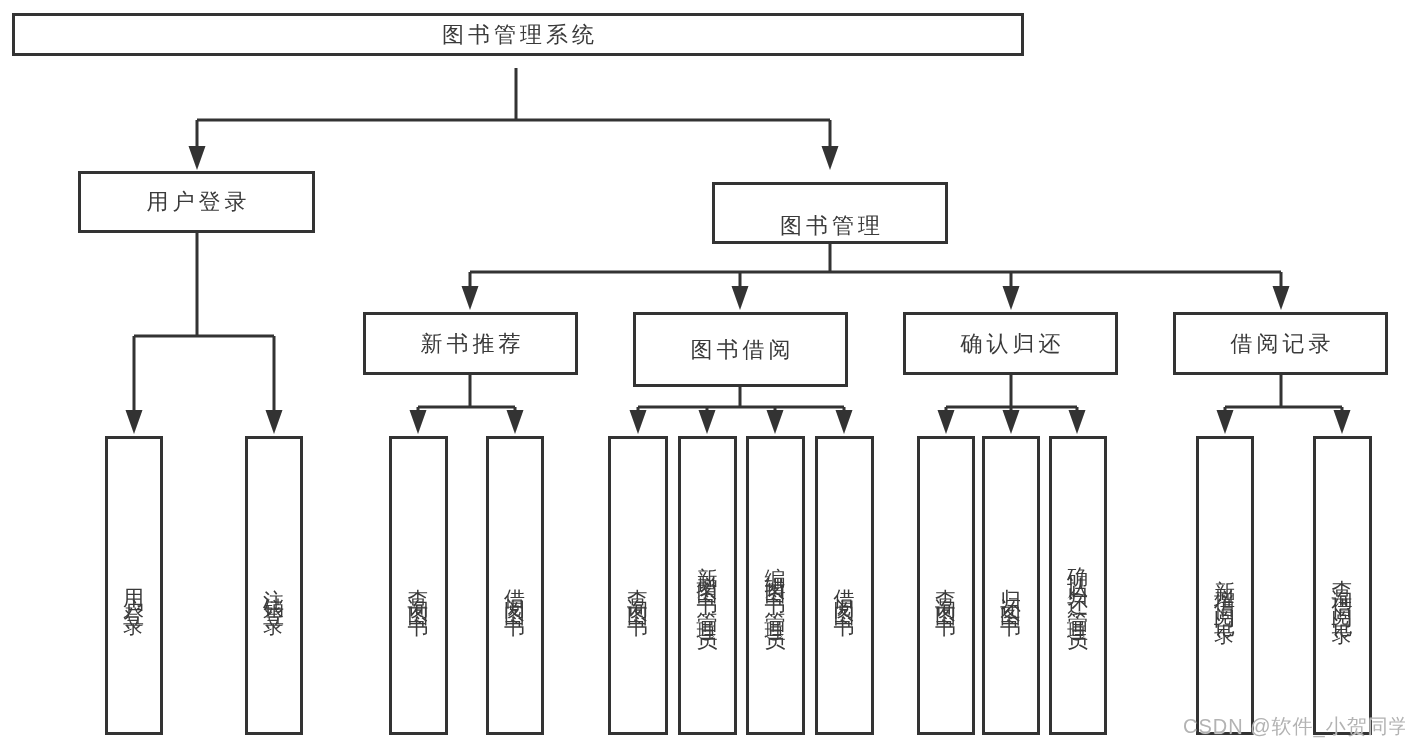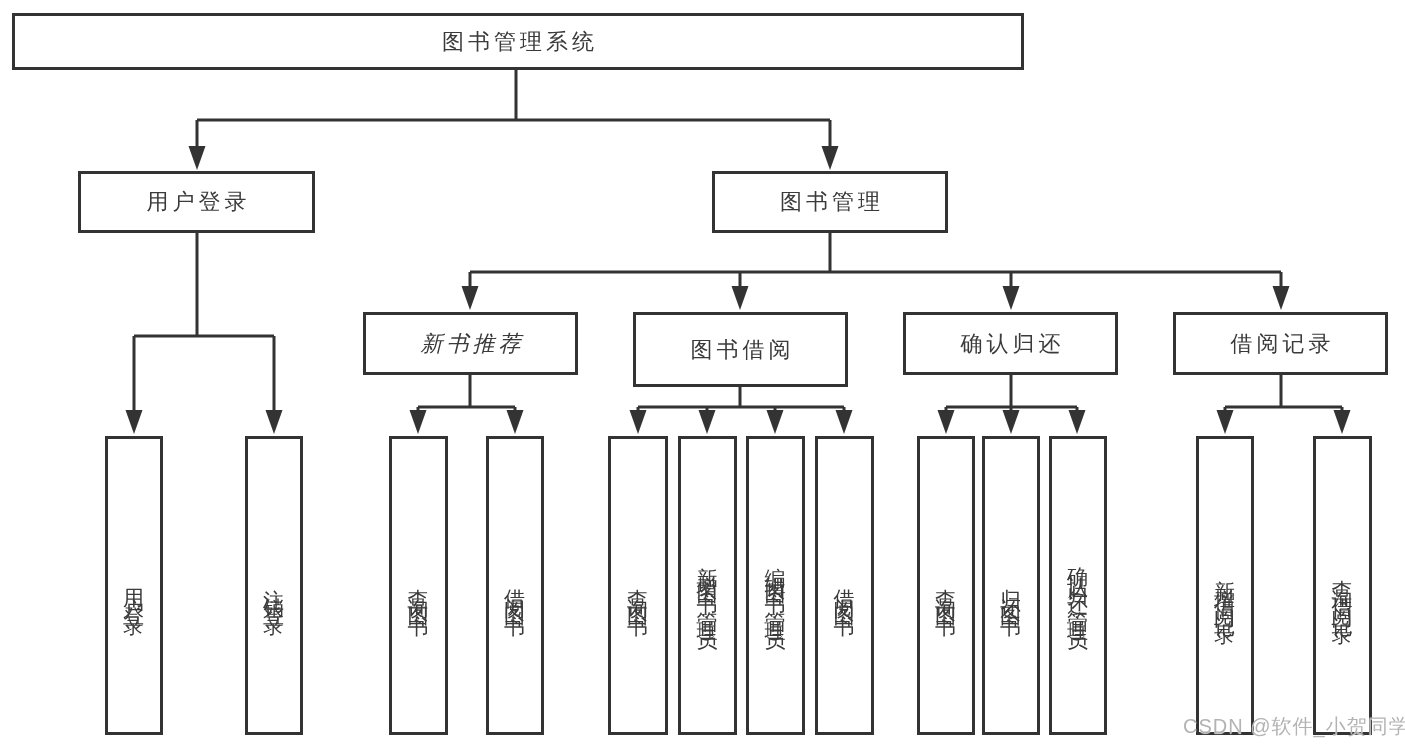--- a/index.html
+++ b/index.html
@@ -41,26 +41,26 @@
   .vbox .lbl {
     writing-mode: vertical-rl;
     text-orientation: mixed;
     font-size: 21px;
     letter-spacing: 9px;
     line-height: 1;
     padding-top: 9px; 
     white-space: nowrap;
   }
   
-  .n-root { left: 12px; top: 13px; width: 1012px; height: 57px; }
+  .n-root { left: 12px; top: 13px; width: 1012px; height: 43px; }
   
   .n-login { left: 78px;  top: 171px; width: 237px; height: 62px; }
-  .n-mgmt  { left: 712px; top: 171px; width: 236px; height: 62px; }
-  
-  .n-g0 { left: 363px;  top: 312px; width: 215px; height: 63px; font-style: italic; }
+  .n-mgmt  { left: 712px; top: 182px; width: 236px; height: 62px; align-items: flex-end; }
+  
+  .n-g0 { left: 363px;  top: 312px; width: 215px; height: 63px; }
   .n-g1 { left: 633px;  top: 312px; width: 215px; height: 75px; }
   .n-g2 { left: 903px;  top: 312px; width: 215px; height: 63px; }
   .n-g3 { left: 1173px; top: 312px; width: 215px; height: 63px; }
   
   .leaf { top: 436px; height: 299px; }
   .l-a0 { left: 105px;  width: 58px; }
   .l-a1 { left: 245px;  width: 58px; }
   .l-b0 { left: 389px;  width: 59px; }
   .l-b1 { left: 486px;  width: 58px; }
   .l-c0 { left: 608px;  width: 60px; }

